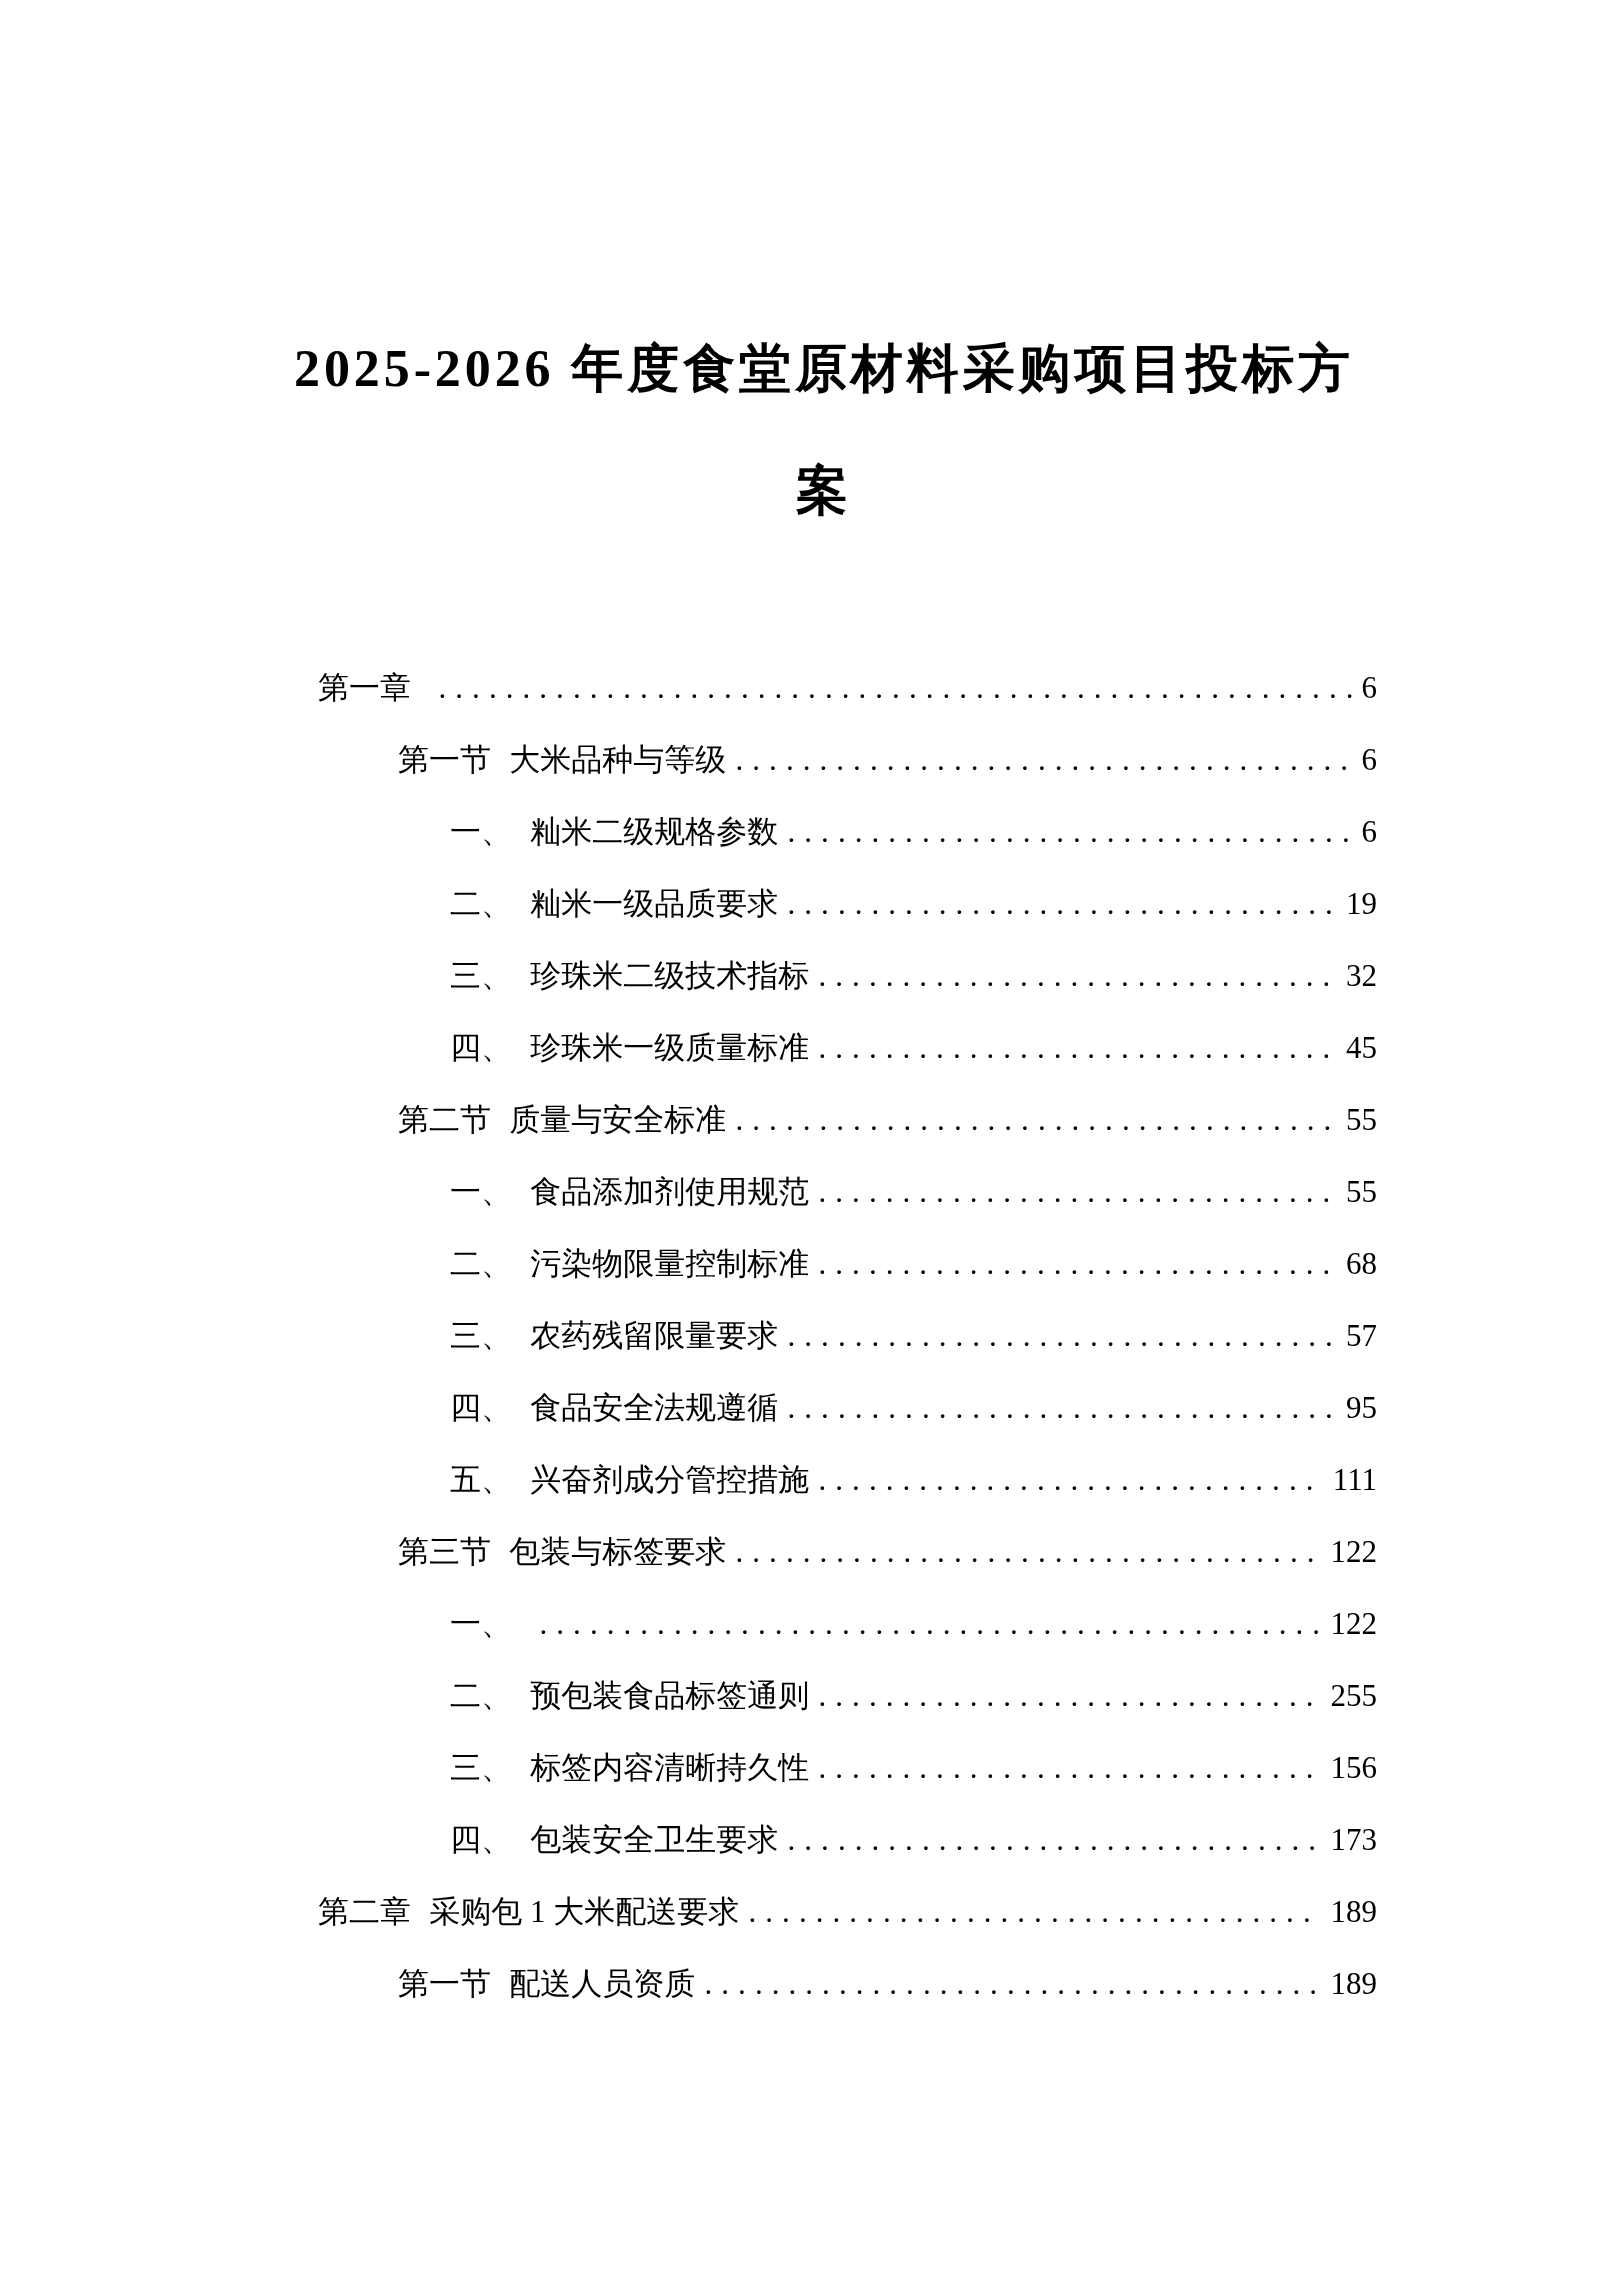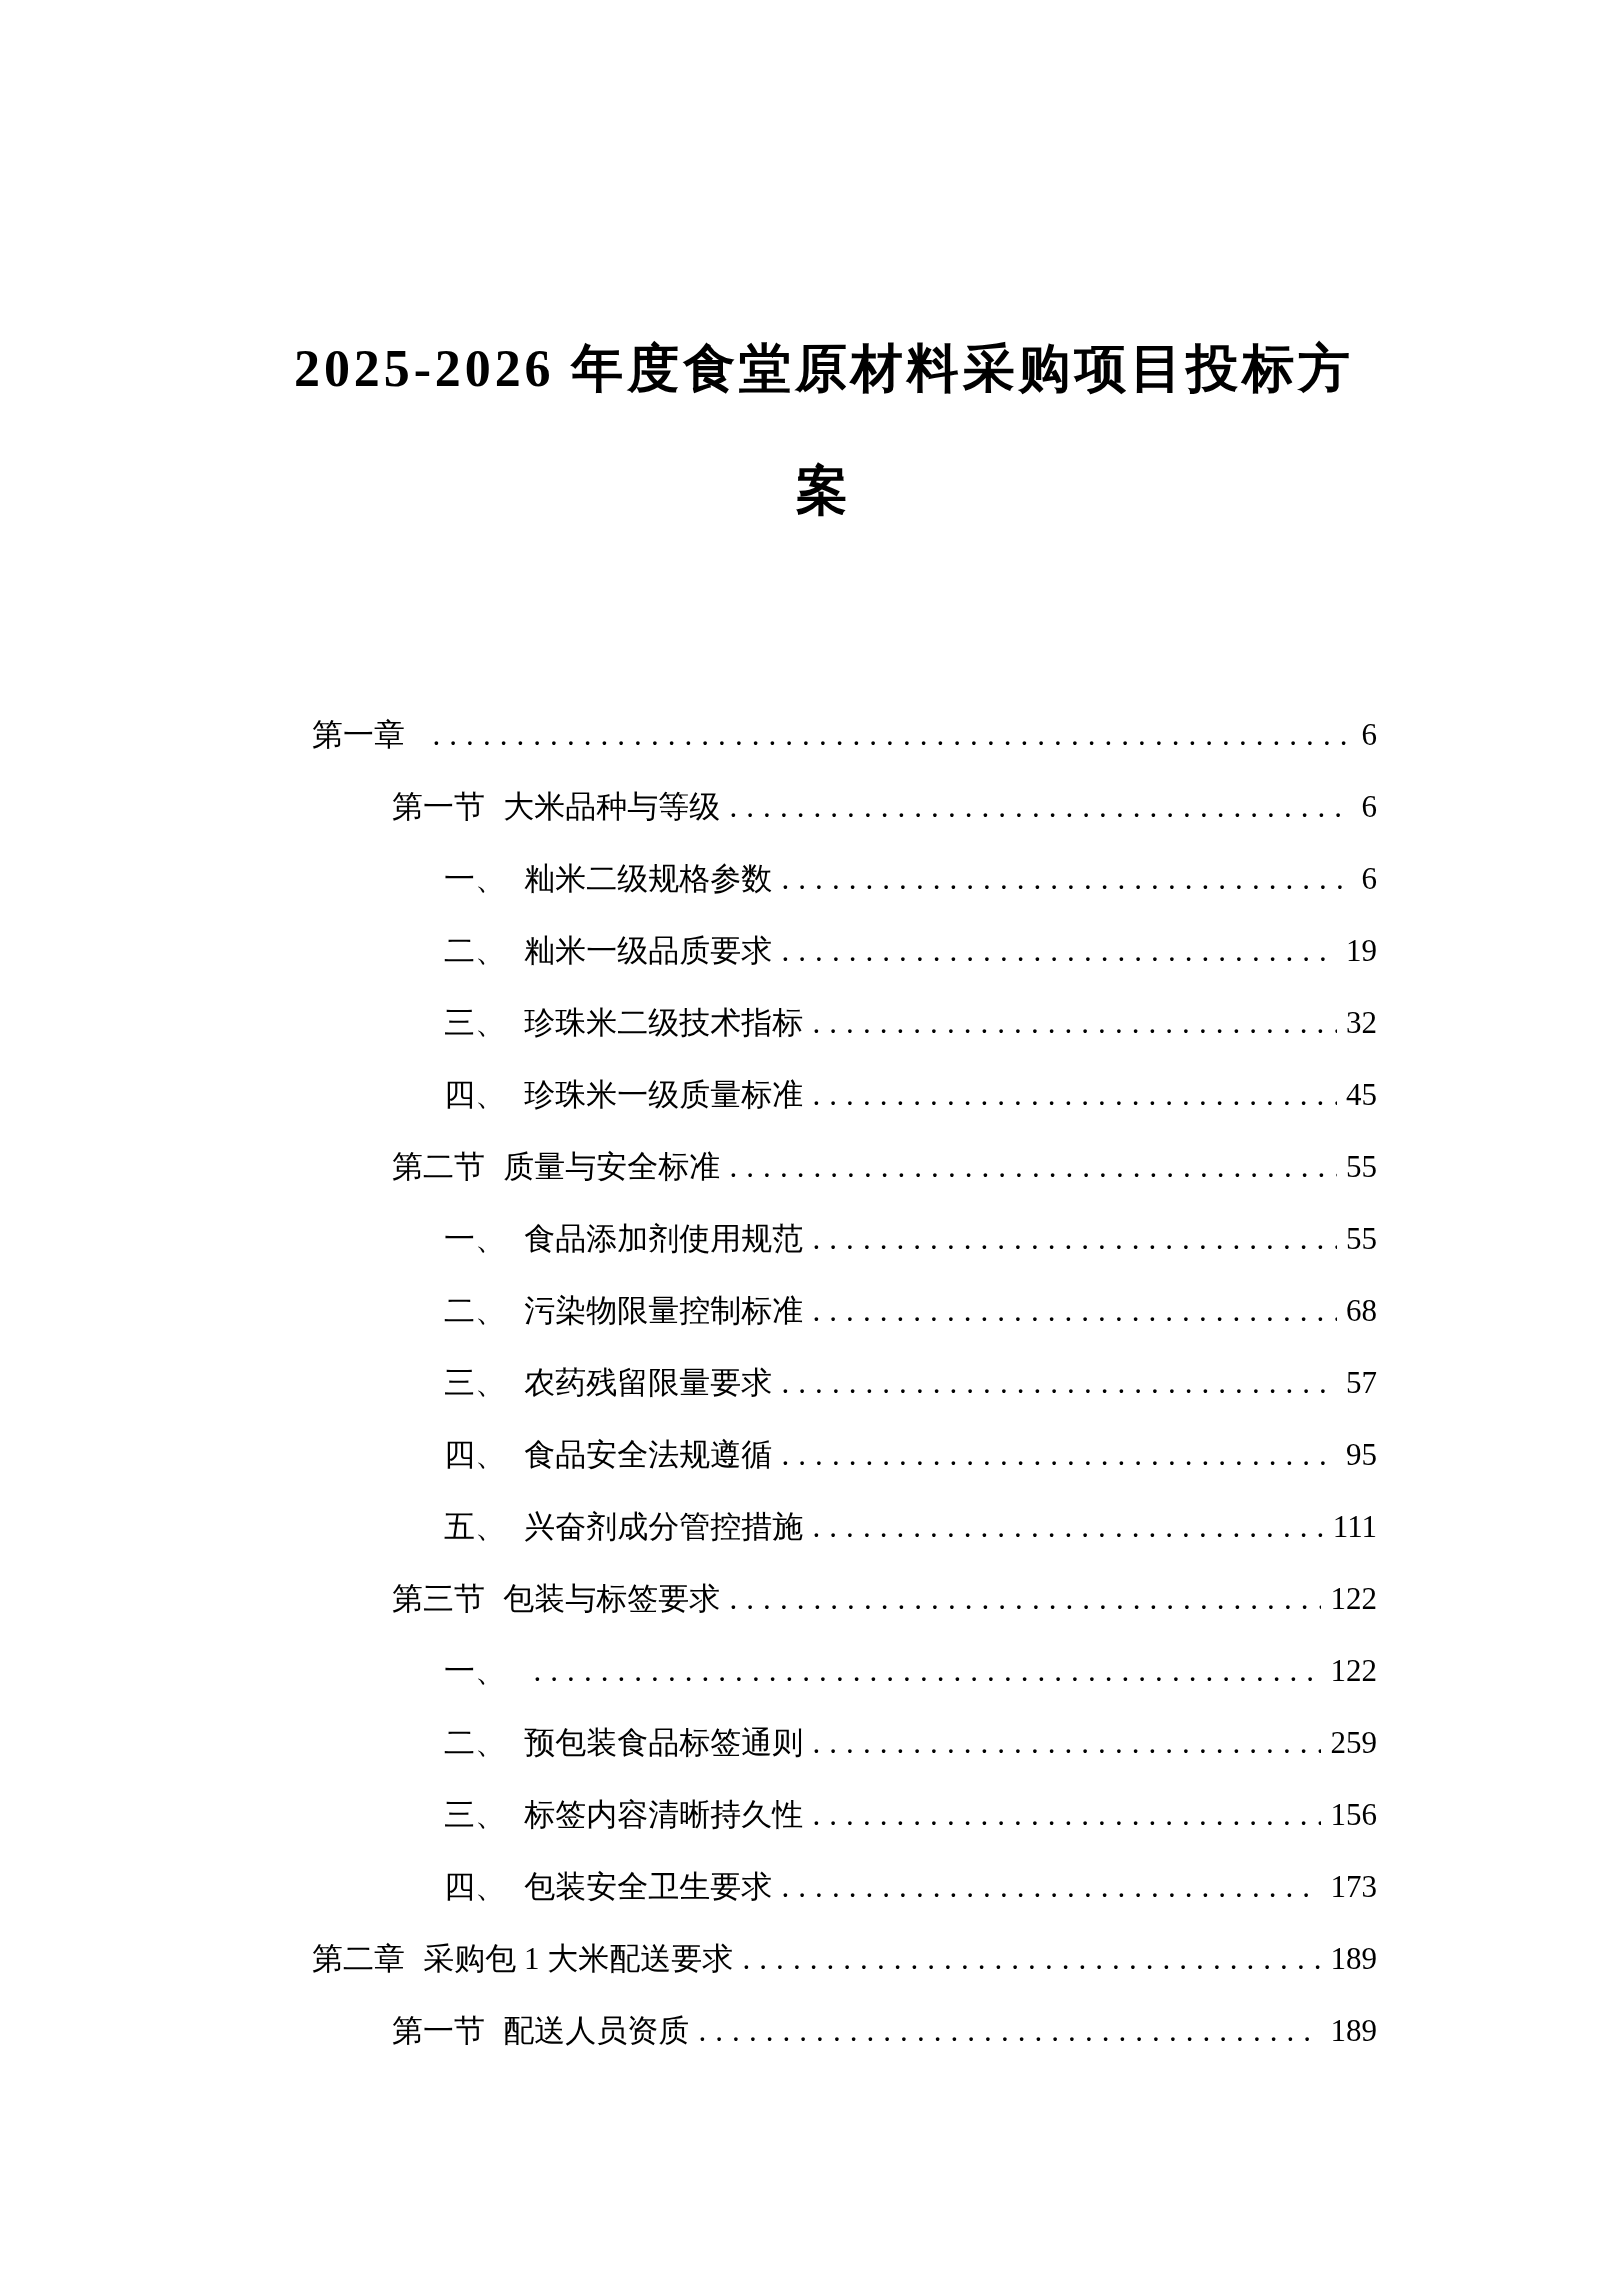--- a/index.html
+++ b/index.html
@@ -27,23 +27,24 @@
     font-weight: bold;
     line-height: 122px;
     letter-spacing: 3.9px;
     white-space: nowrap;
     padding-left: 25px;
   }
   .doc-title .title-line { display: block; }
   
   .toc {
     position: absolute;
-    top: 699px;
+    top: 652px;
     left: 0;
     right: 246px;
+    padding-left: 6px;
   }
   .toc-row {
     display: flex;
     height: 72px;
     line-height: 72px;
     font-size: 31px;
     white-space: nowrap;
   }
   .toc-row.lv1 { padding-left: 312px; }
   .toc-row.lv2 { padding-left: 378px; margin-left: 14px; }
@@ -170,21 +171,21 @@
     <div class="toc-row lv3">
       <span class="toc-prefix">一、</span>
         <span class="toc-leader"></span>
         <span class="toc-page">122</span>
     </div>
 
     <div class="toc-row lv3">
       <span class="toc-prefix">二、</span>
         <span class="toc-label">预包装食品标签通则</span>
         <span class="toc-leader"></span>
-        <span class="toc-page">259</span>
+        <span class="toc-page">255</span>
     </div>
 
     <div class="toc-row lv3">
       <span class="toc-prefix">三、</span>
         <span class="toc-label">标签内容清晰持久性</span>
         <span class="toc-leader"></span>
         <span class="toc-page">156</span>
     </div>
 
     <div class="toc-row lv3">

